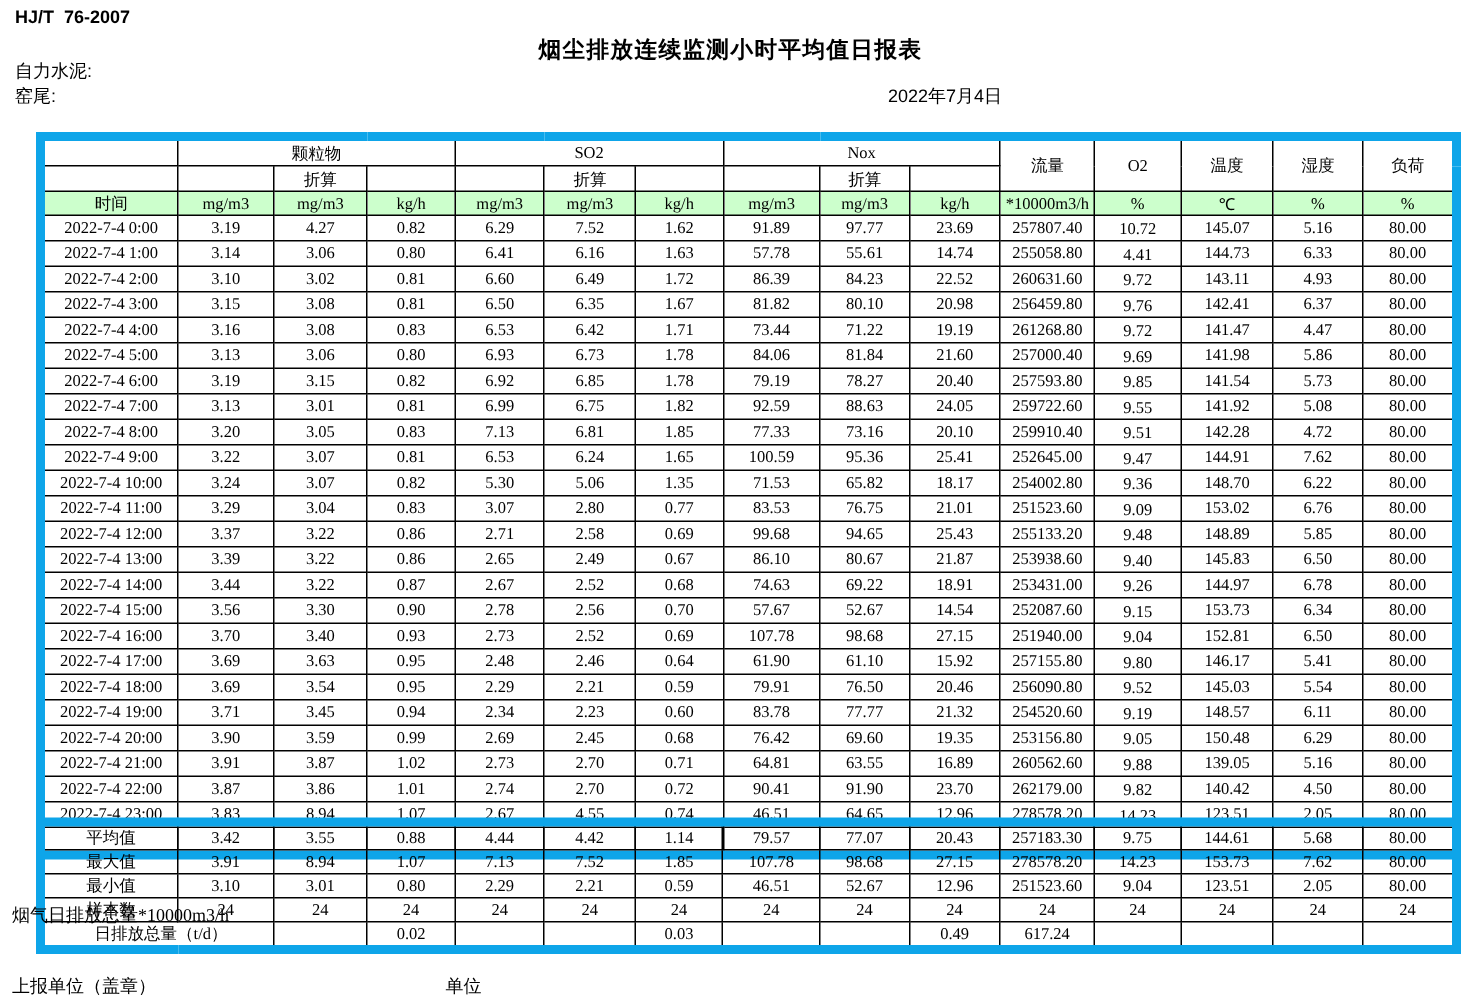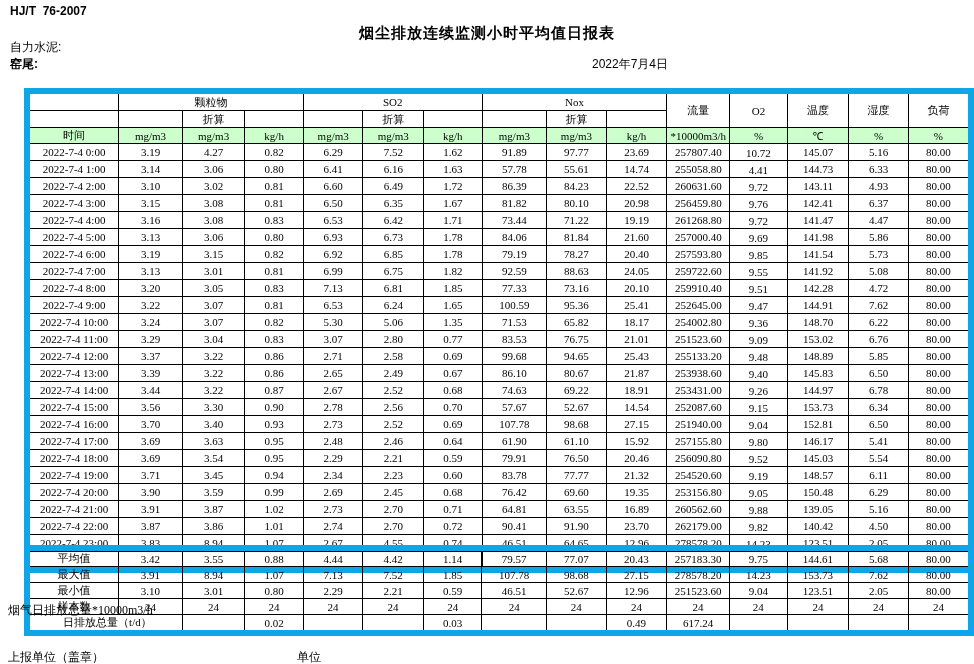--- a/index.html
+++ b/index.html
@@ -4,21 +4,21 @@
 <style>
   html,body{margin:0;padding:0;}
   body{
     width:974px;height:664px;background:#ffffff;color:#000;
     font-family:"Liberation Sans",sans-serif;position:relative;overflow:hidden;
   }
   .abs{position:absolute;}
   .std-no{left:10px;top:4px;font-size:12px;font-weight:bold;white-space:pre;}
   .title{left:0;top:24px;width:974px;text-align:center;font-size:15px;font-weight:bold;letter-spacing:1px;}
   .company{left:10px;top:39px;font-size:12px;font-weight:normal;}
-  .location{left:10px;top:56px;font-size:12px;font-weight:bold;text-align:center;}
+  .location{left:10px;top:56px;font-size:12px;font-weight:normal;text-align:center;}
   .date{left:592px;top:56px;font-size:12px;}
 
   table{position:absolute;left:24px;border-collapse:collapse;table-layout:fixed;
         border:6px solid #0ea5e9;}
   #main-table{top:88px;}
   #summary-table{top:545px;border-radius:10px;}
   td{border:1px solid #000;text-align:center;vertical-align:middle;
      font-family:"Liberation Serif",serif;font-size:11px;padding:0;
      overflow:hidden;white-space:nowrap;}
   tr.hrow td{height:16px;}

